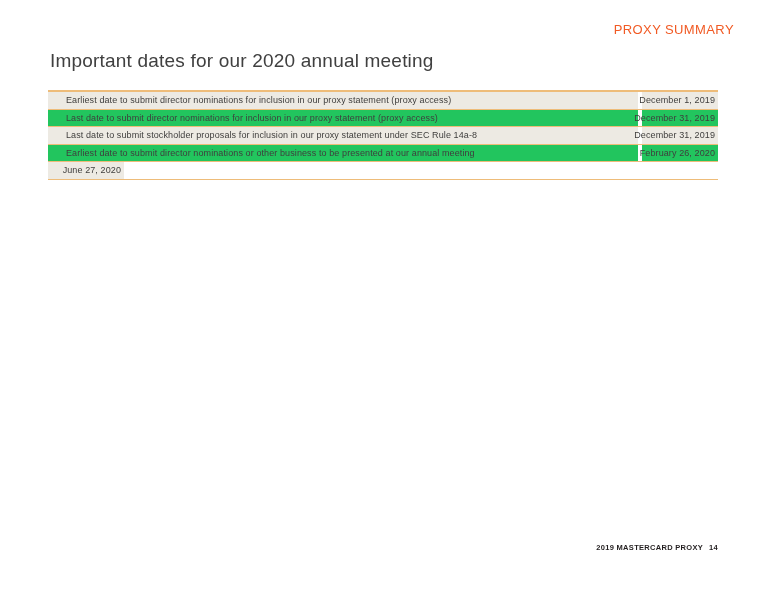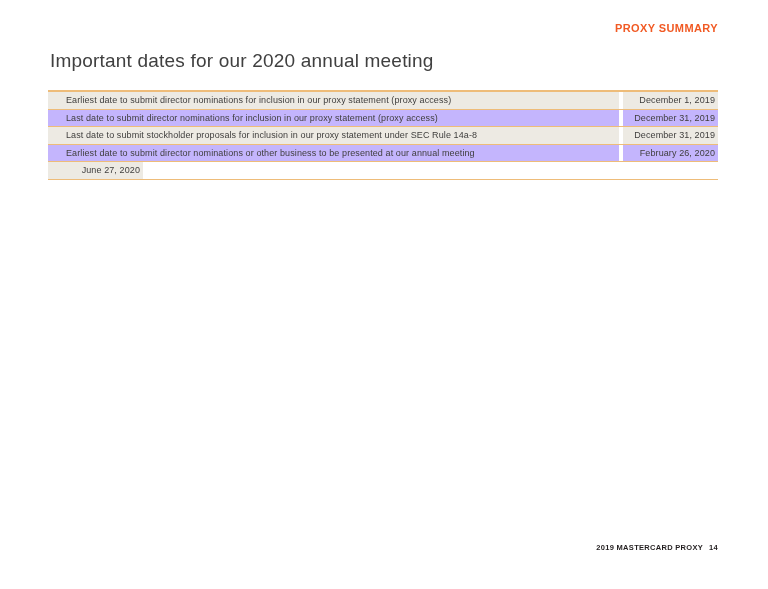--- a/index.html
+++ b/index.html
@@ -8,23 +8,23 @@
     position: relative;
     background: #ffffff;
     font-family: "Liberation Sans", sans-serif;
     overflow: hidden;
   }
 
   
   .eyebrow {
     position: absolute;
     top: 22px;
-    right: 50px;
-    font-size: 11px;
-    font-weight: bold;
+    right: 34px;
+    font-size: 13px;
+    font-weight: normal;
     letter-spacing: 0.4px;
     color: #f15a24;
   }
 
   
   .page-title {
     position: absolute;
     top: 50px;
     left: 50px;
     font-size: 19px;
@@ -45,31 +45,31 @@
     display: flex;
     gap: 4px;
     border-bottom: 1.5px solid #eebc79;
   }
   .t-cell {
     height: 16.5px;
     display: flex;
     align-items: center;
     font-size: 9px;
     color: #3f3e3d;
-    background: #c4b5fd;
+    background: #22c55e;
     letter-spacing: 0.1px;
   }
   .t-row:nth-child(odd) .t-cell { background: #edeae3; }
   .cell-desc {
     flex: 1;
     padding: 0 18px;
   }
   .cell-date {
     flex: none;
-    width: 95px;
+    width: 76px;
     justify-content: flex-end;
     padding: 0 3px 0 12px;
     white-space: nowrap;
   }
 
   
   .footer {
     position: absolute;
     top: 543px;
     right: 50px;

